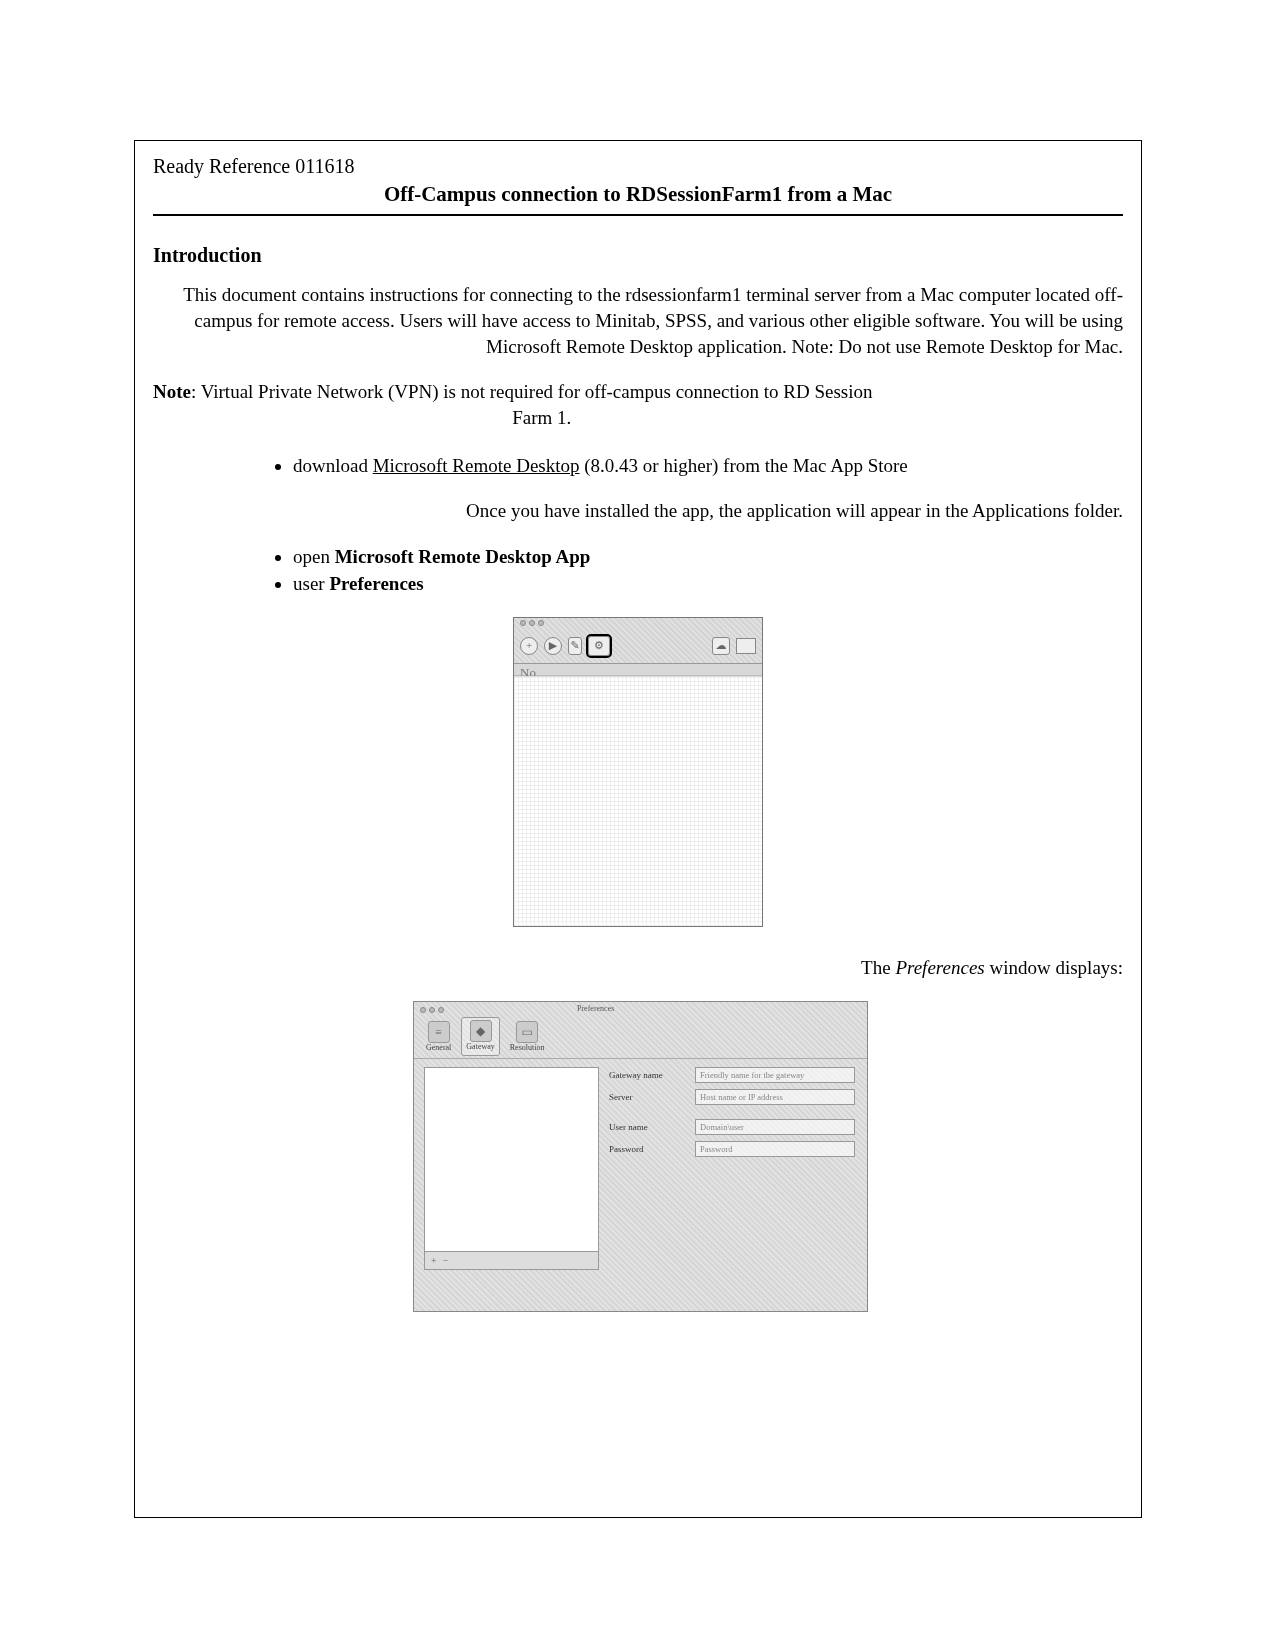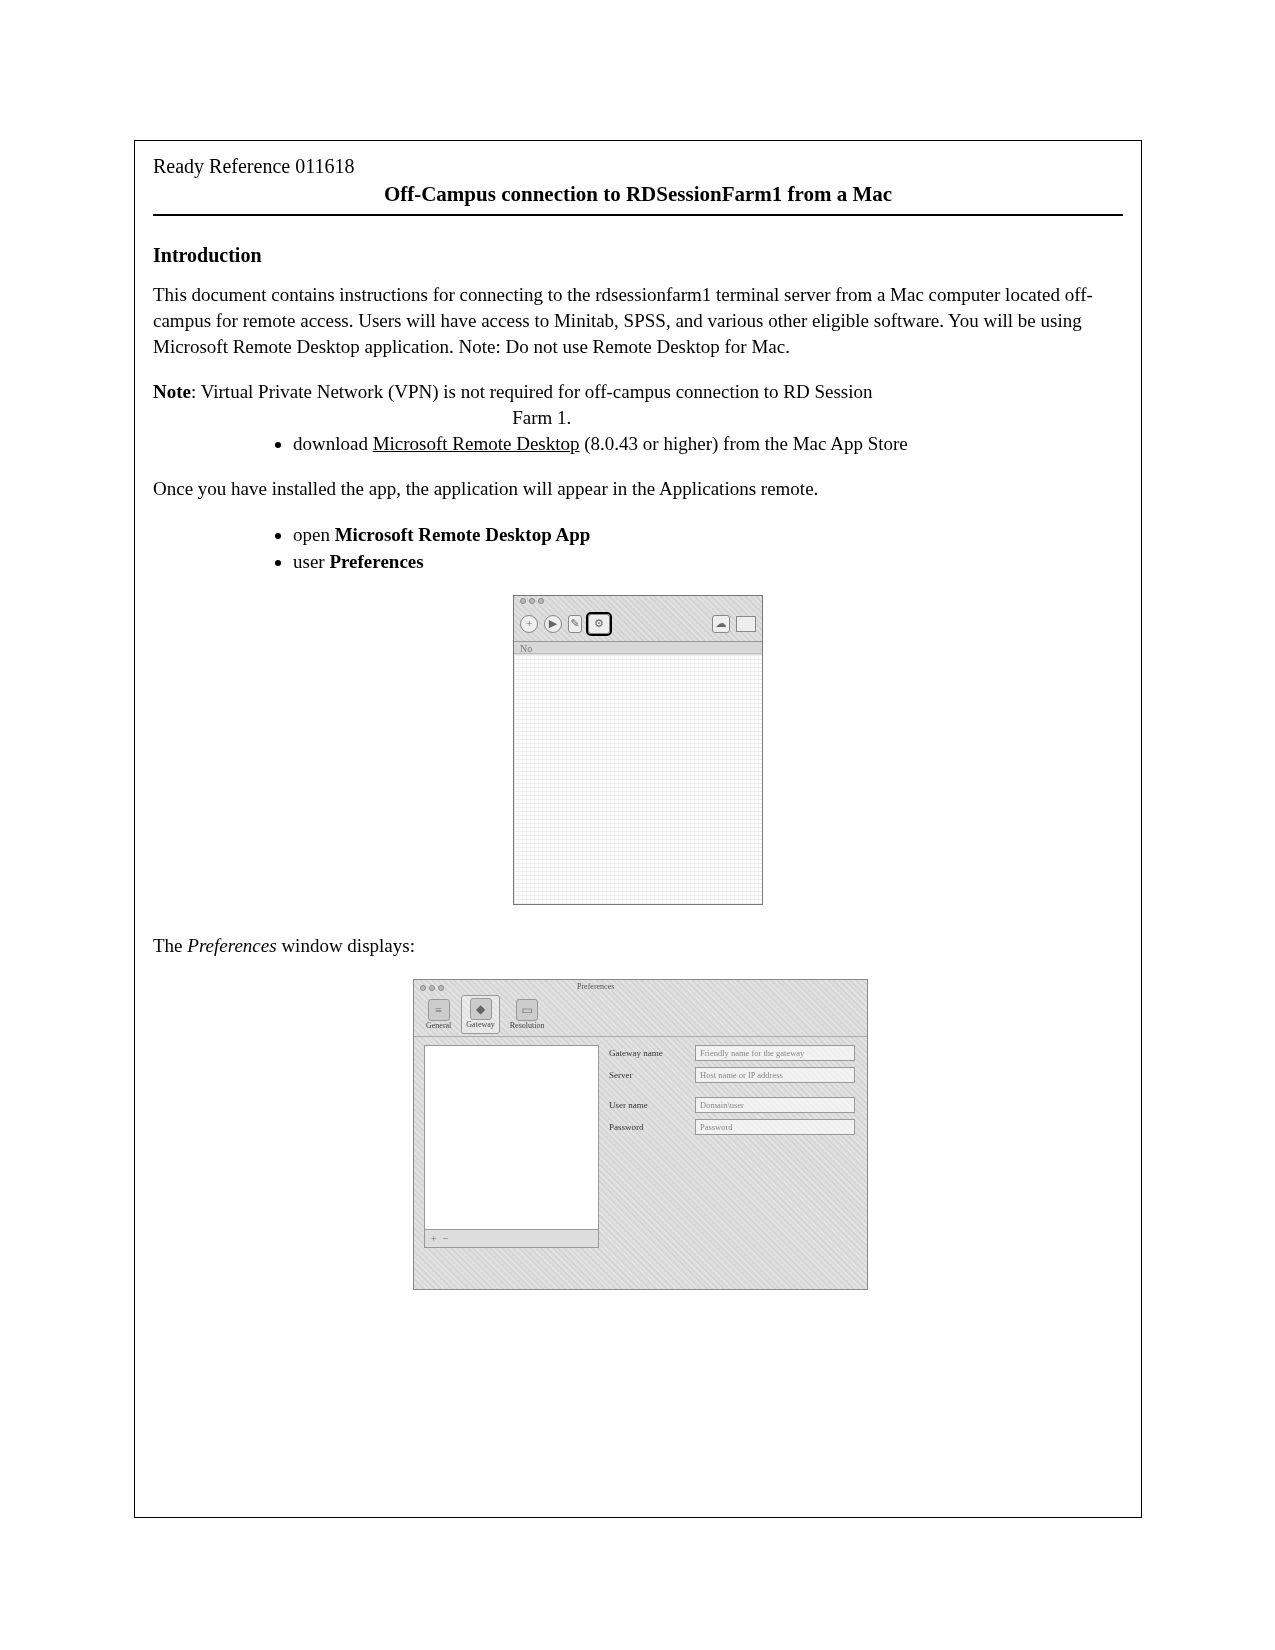--- a/index.html
+++ b/index.html
@@ -34,22 +34,22 @@
     .title-rule {
       border: none;
       border-top: 2px solid #000;
       margin: 0 0 26px 0;
     }
     .section-head {
       font-weight: bold;
       font-size: 20px;
       margin-bottom: 13px;
     }
-    .para { margin-bottom: 20px; }
-    .note-block { display: flex; }
+    .para { margin-bottom: 20px; text-align: right; }
+    .note-block { margin-bottom: 22px; display: flex; }
     .note-label { font-weight: bold; }
     .note-cont { margin-left: 58px; text-align: center; }
     ul.bullets {
       list-style: disc;
       margin-left: 140px;
       margin-bottom: 20px;
     }
     ul.bullets li { margin-bottom: 2px; }
     .u { text-decoration: underline; text-align: right; }
     .b { font-weight: bold; }
@@ -102,21 +102,21 @@
       outline: 2px solid #000;
     }
     .tool-rect {
       width: 20px; height: 16px;
       border: 1px solid #888; background: #eee;
     }
     .shot1-sub {
       height: 12px;
       background: #d8d8d8;
       border-bottom: 1px solid #bbb;
-      font-size: 10px;
+      font-size: 13px;
       color: #777;
       padding-left: 6px;
     }
     .shot1-body {
       flex: 1;
       background-image:
         linear-gradient(#eee 1px, transparent 1px),
         linear-gradient(90deg, #eee 1px, transparent 1px);
       background-size: 4px 4px;
       background-color: #fff;
@@ -245,21 +245,21 @@
       <div class="note-cont">Farm 1.</div>
     </div>
   </div>
 
   <ul class="bullets">
     <li>
       <span>download </span><span class="u">Microsoft Remote Desktop</span><span> (8.0.43 or  higher) from the Mac App Store</span>
     </li>
   </ul>
 
-  <p class="para">Once you have installed the app, the application will appear in the Applications remote.</p>
+  <p class="para">Once you have installed the app, the application will appear in the Applications folder.</p>
 
   <ul class="bullets">
     <li>
       <span>open </span><span class="b">Microsoft Remote Desktop App</span>
     </li>
     <li>
       <span>user </span><span class="b">Preferences</span>
     </li>
   </ul>
 

